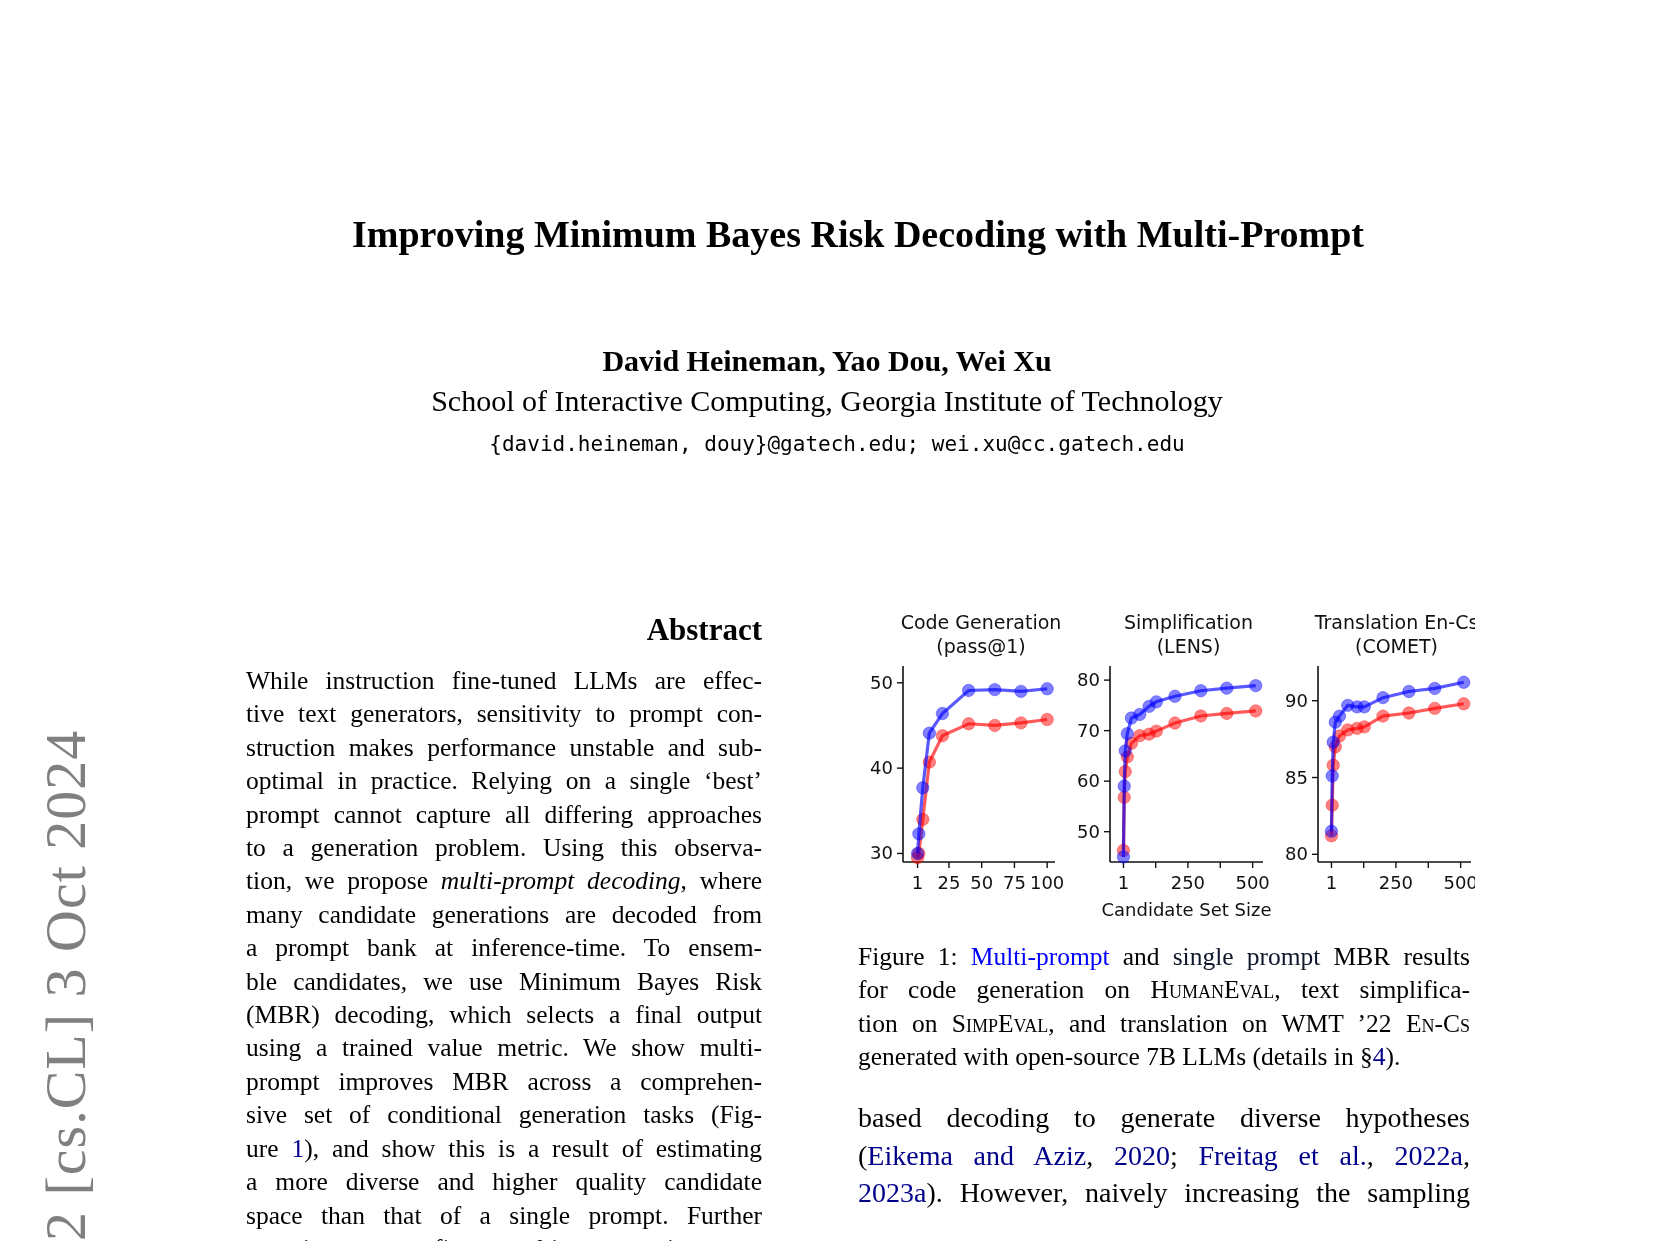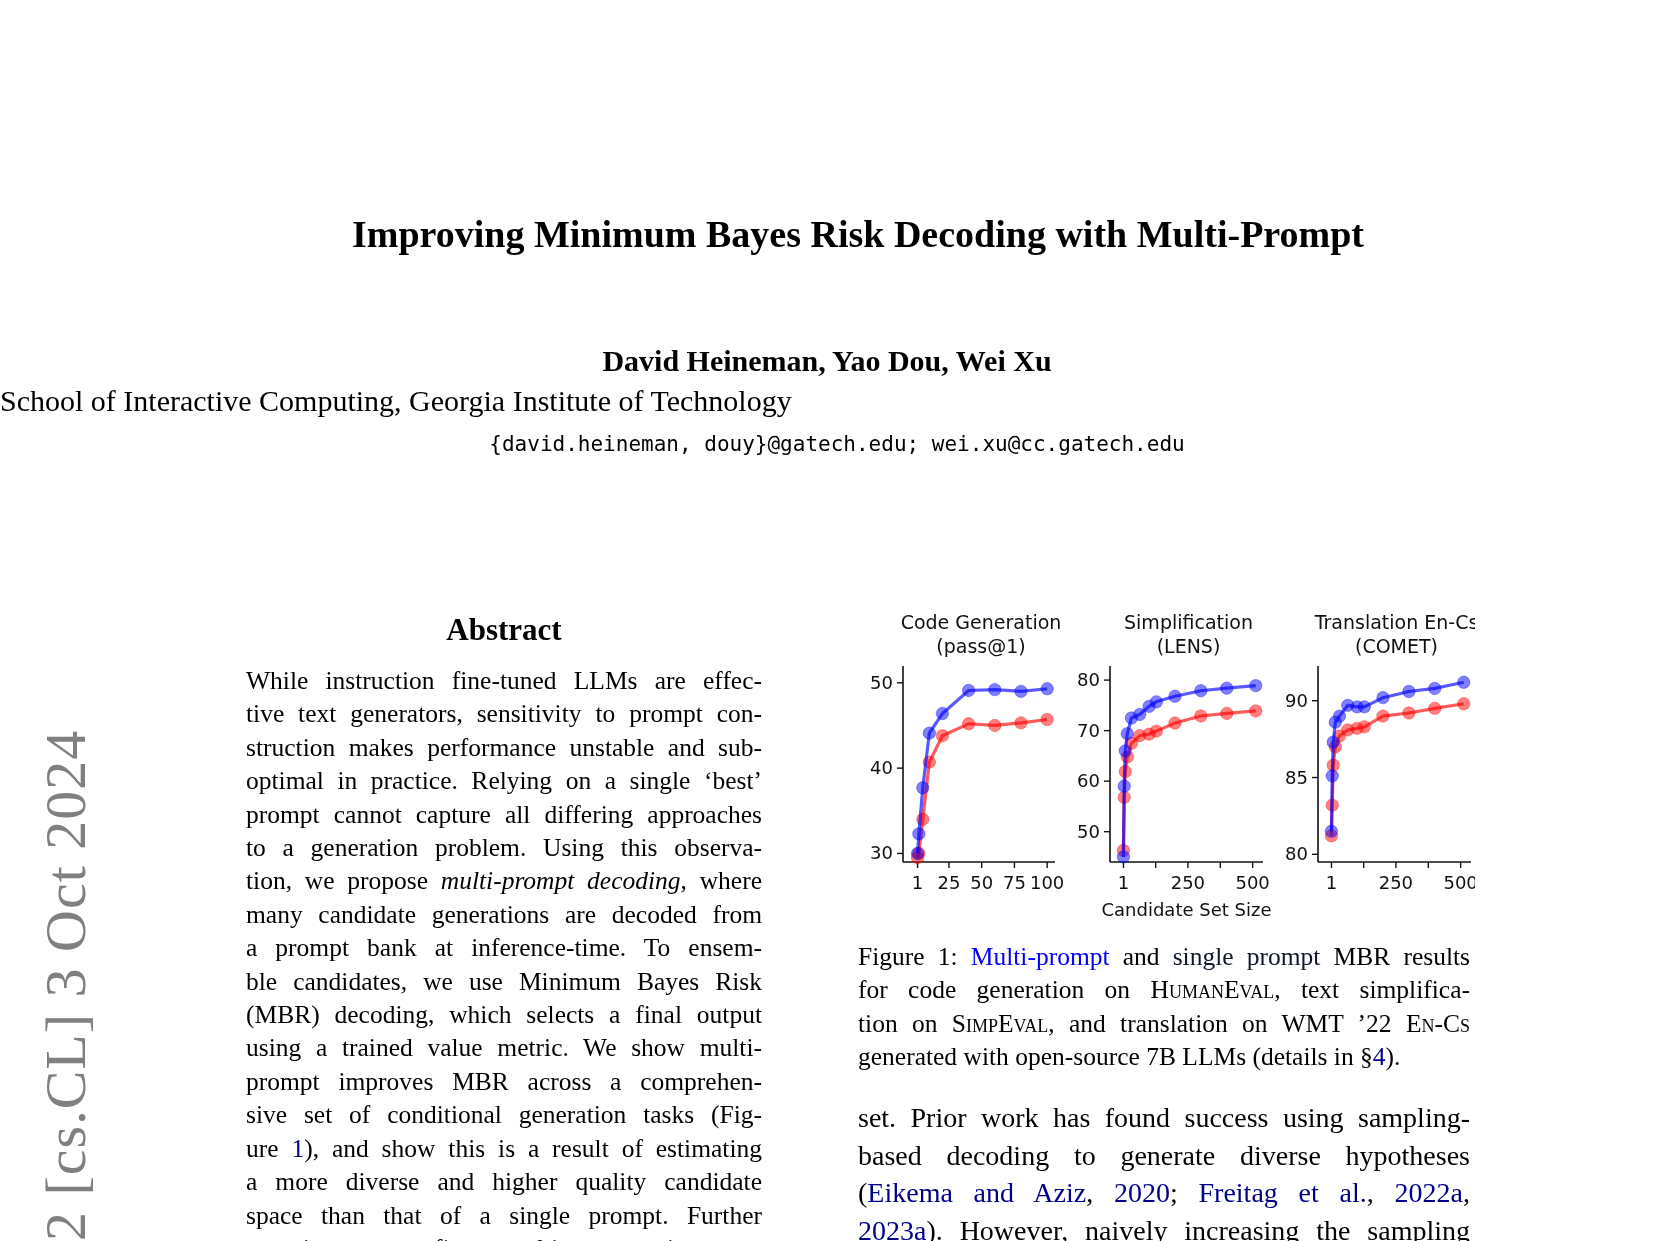--- a/index.html
+++ b/index.html
@@ -3,24 +3,24 @@
 <meta charset="utf-8">
 <style>
   html, body { margin: 0; padding: 0; background: #ffffff; }
   body { width: 1654px; height: 1241px; position: relative; overflow: hidden;
          font-family: "Liberation Serif", "DejaVu Serif", serif; color: #000; }
   .abs { position: absolute; }
   #arxiv-stamp { left: 32px; top: 1241px; transform-origin: 0 0; transform: rotate(-90deg);
                  font-size: 58px; color: #808080; white-space: nowrap; letter-spacing: 1px; }
   #title { left: 0; width: 1654px; top: 212px; text-align: center; font-weight: bold; font-size: 38px; padding-left: 31px; }
   #authors { left: 0; width: 1654px; top: 344px; text-align: center; font-weight: bold; font-size: 30px; }
-  #affil { left: 0; width: 1654px; top: 384px; text-align: left; font-size: 30px; }
+  #affil { left: 0; width: 1654px; top: 384px; text-align: center; font-size: 30px; }
   #emails { left: 0; width: 1654px; top: 432px; text-align: center; font-size: 21px;
             font-family: "DejaVu Sans Mono", "Liberation Mono", monospace; padding-left: 10px; }
-  #abstract-heading { left: 246px; width: 516px; top: 612px; text-align: center; font-weight: bold; font-size: 31px; }
+  #abstract-heading { left: 246px; width: 516px; top: 612px; text-align: right; font-weight: bold; font-size: 31px; }
   #abstract-body { left: 246px; width: 516px; top: 664px; font-size: 25.5px; line-height: 33.4px;
                    text-align: justify; hyphens: manual; }
   .link { color: #00008b; }
   .blue { color: #0000ff; }
   .red { color: #0f172a; }
   .sc { font-variant: small-caps; }
   #figure { left: 855px; top: 605px; width: 620px; height: 320px; }
   #figure svg text { font-family: "DejaVu Sans", "Liberation Sans", sans-serif; fill: #111; }
   #caption { left: 858px; width: 612px; top: 940px; font-size: 25.5px; line-height: 33.4px; text-align: justify; }
   #body-right { left: 858px; width: 612px; top: 1099px; font-size: 28px; line-height: 37.5px; text-align: justify; }
@@ -203,17 +203,16 @@
 </div>
 
 <div id="caption" class="abs">
   <span class="line"><span>Figure 1: </span><span class="blue">Multi-prompt</span><span> and </span><span class="red">single prompt</span><span> MBR results</span></span>
   <span class="line"><span>for code generation on </span><span class="sc">HumanEval</span><span>, text simplifica-</span></span>
   <span class="line"><span>tion on </span><span class="sc">SimpEval</span><span>, and translation on WMT ’22 </span><span class="sc">En-Cs</span></span>
   <span class="line last"><span>generated with open-source 7B LLMs (details in §</span><a class="link">4</a><span>).</span></span>
 </div>
 
 <div id="body-right" class="abs">
-  <span class="line">set. Prior work has found success using sampling-</span>
   <span class="line">based decoding to generate diverse hypotheses</span>
   <span class="line"><span>(</span><a class="link">Eikema and Aziz</a>, <a class="link">2020</a><span>; </span><a class="link">Freitag et al.</a>, <a class="link">2022a</a><span>,</span></span>
   <span class="line"><a class="link">2023a</a><span>). However, naively increasing the sampling</span></span>
 </div>
 
 </body></html>

